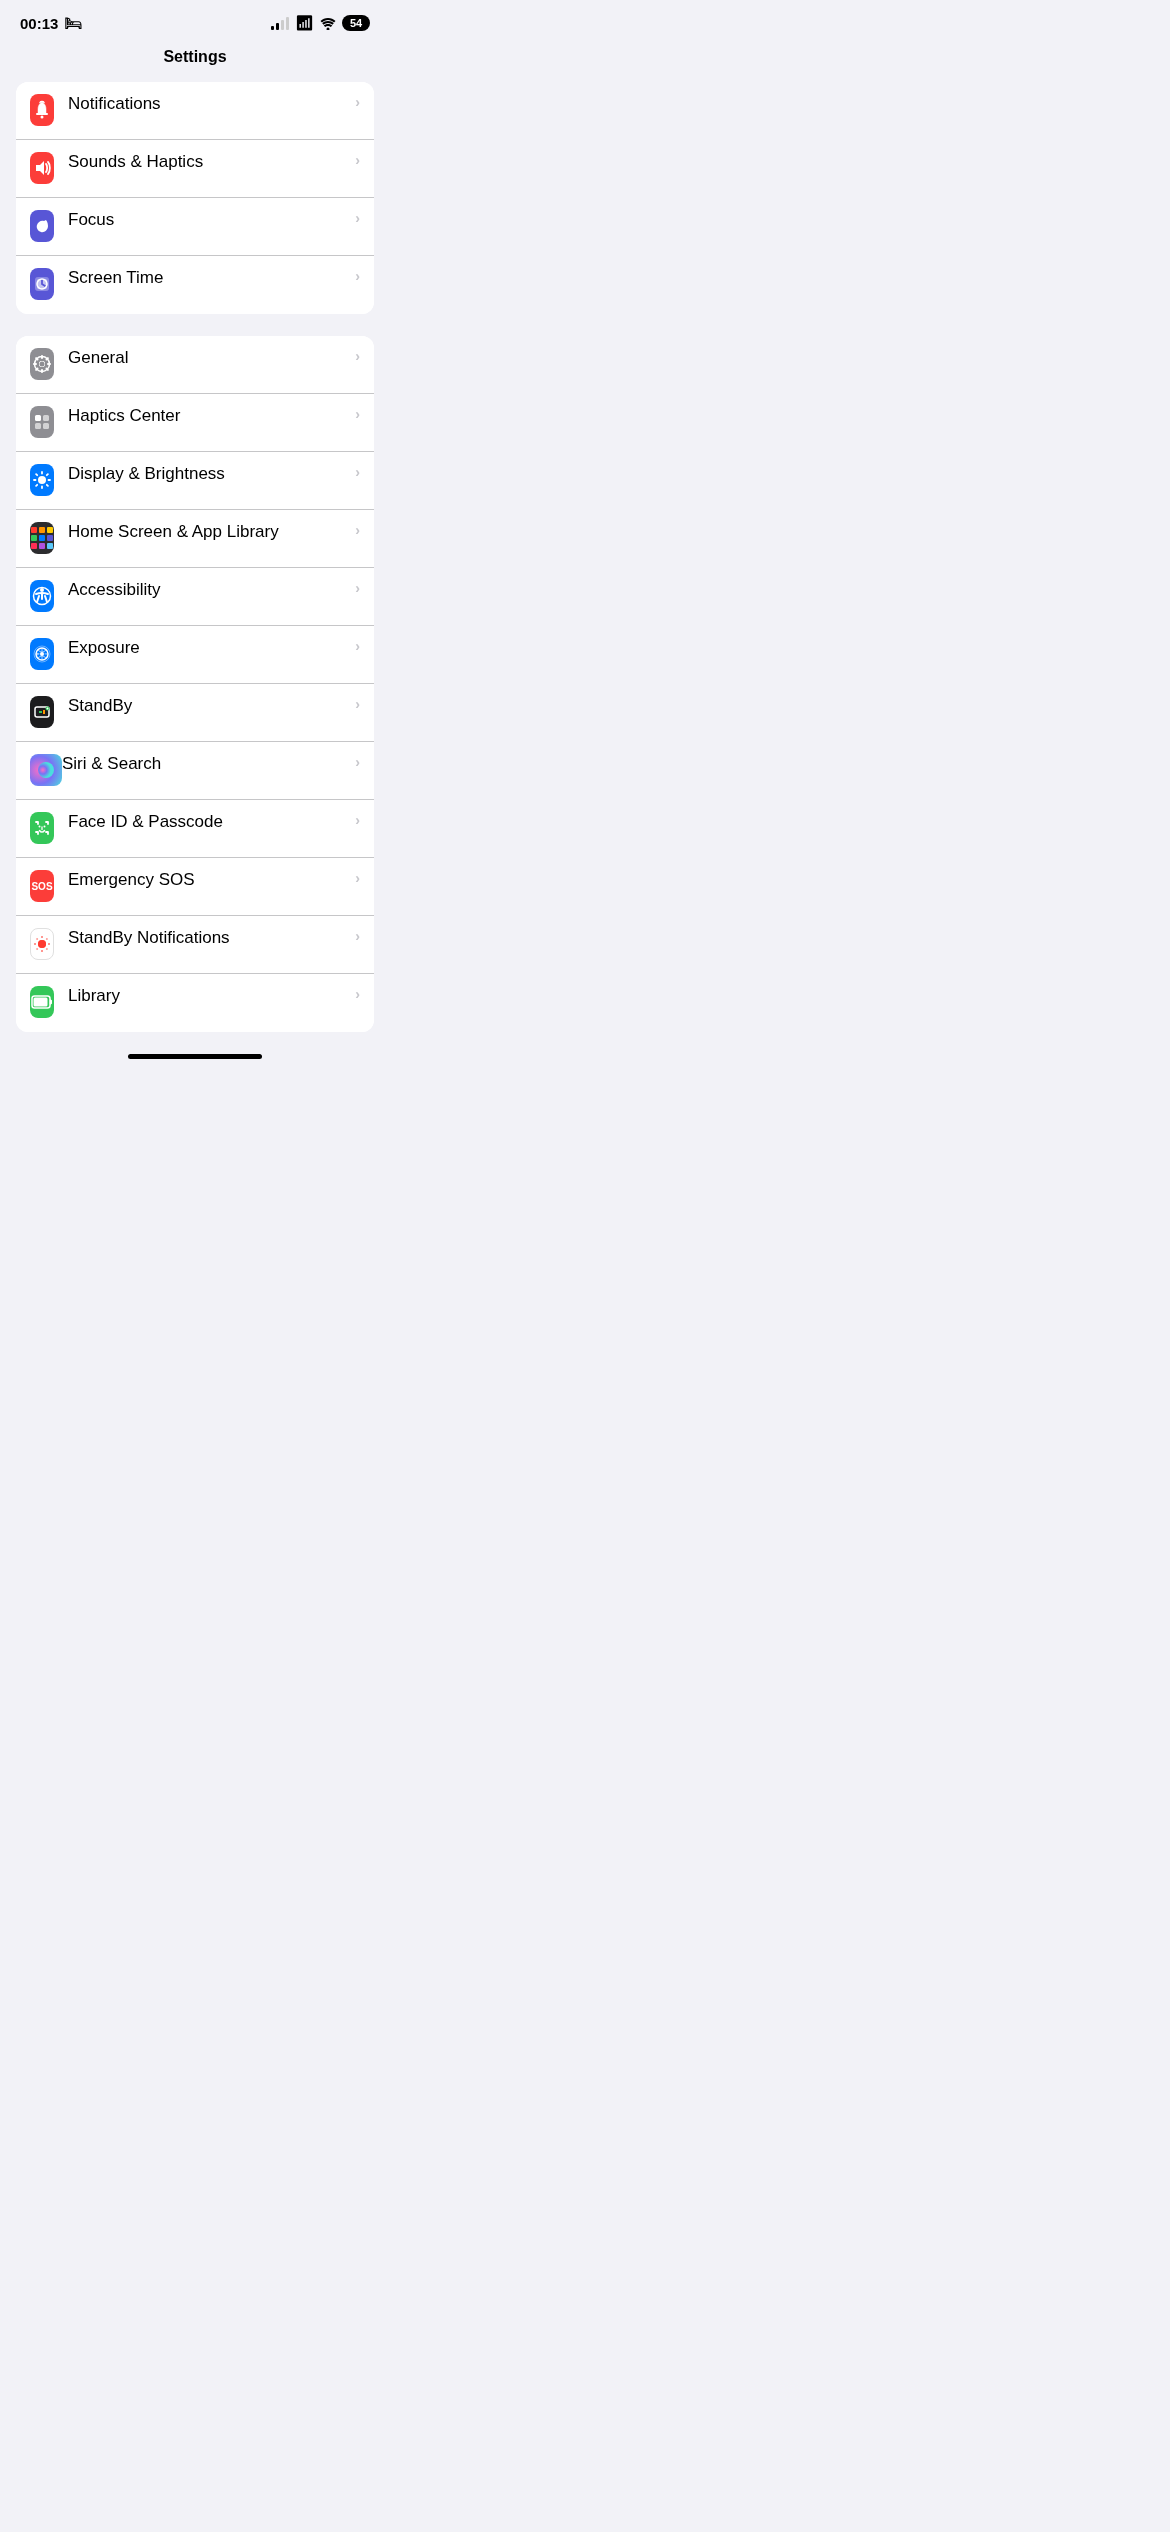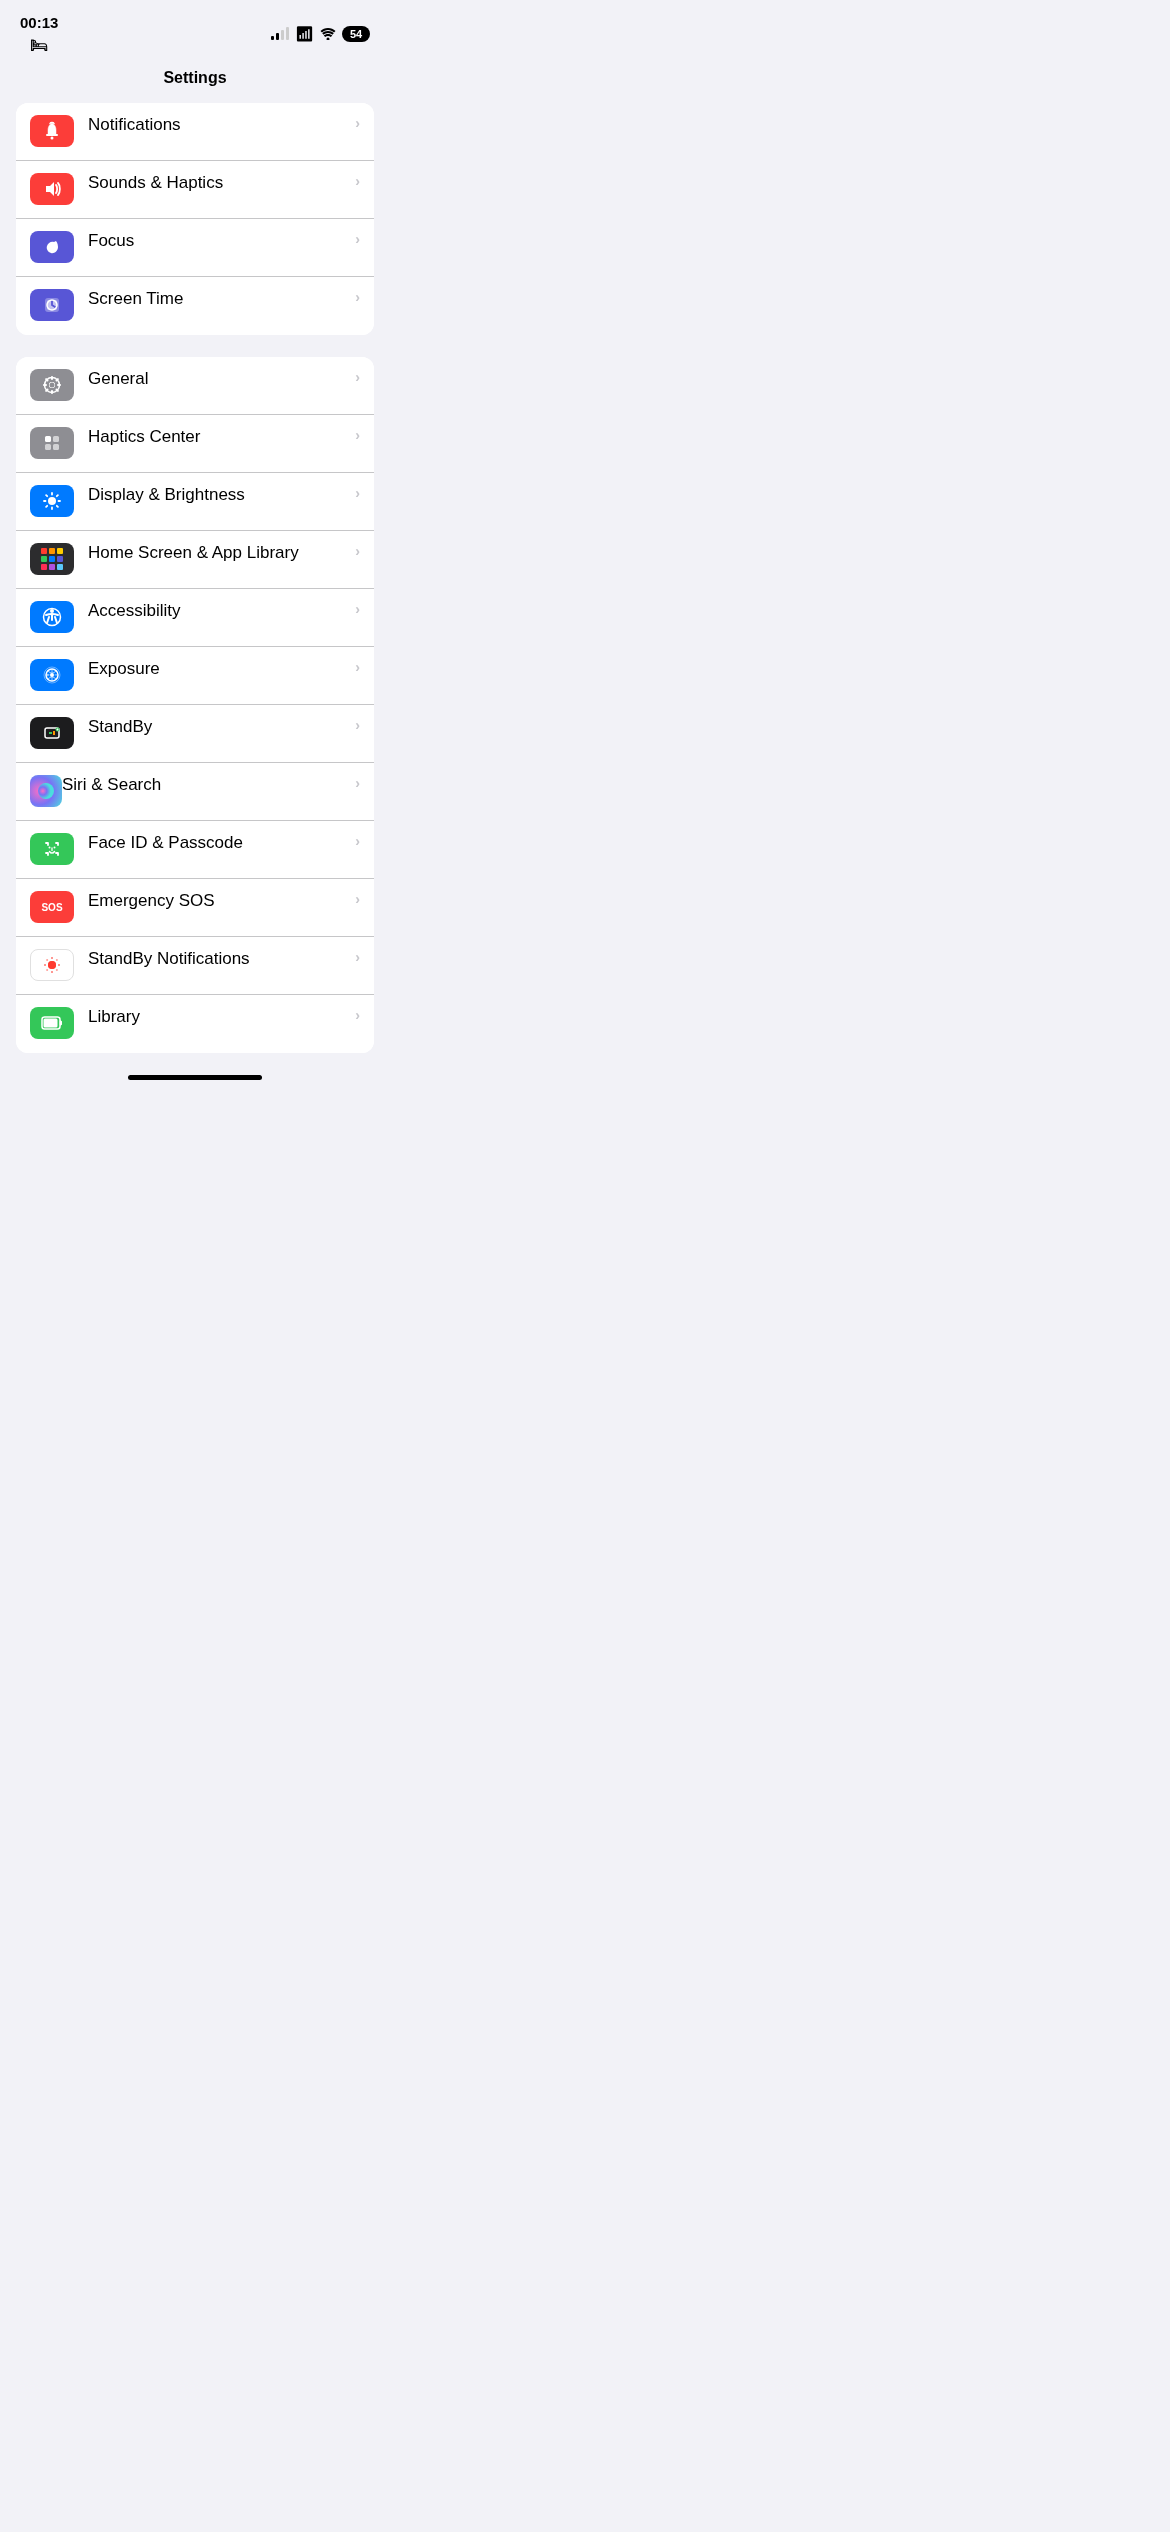--- a/index.html
+++ b/index.html
@@ -21,21 +21,20 @@
       background-color: #f2f2f7;
     }
 
     .status-left {
       font-size: 15px;
       font-weight: 600;
       color: #000;
       display: flex;
       align-items: center;
       gap: 6px;
-      flex-direction: column;
     }
 
     .status-right {
       display: flex;
       align-items: center;
       gap: 6px;
     }
 
     .signal-bars {
       display: flex;
@@ -86,21 +85,21 @@
       cursor: pointer;
       position: relative;
       min-height: 58px;
     }
 
     .settings-item:last-child {
       border-bottom: none;
     }
 
     .item-icon {
-      width: 44px;
+      width: 24px;
       height: 32px;
       border-radius: 8px;
       margin-right: 14px;
       flex-shrink: 0;
       display: flex;
       align-items: center;
       justify-content: center;
       font-size: 17px;
     }
 

